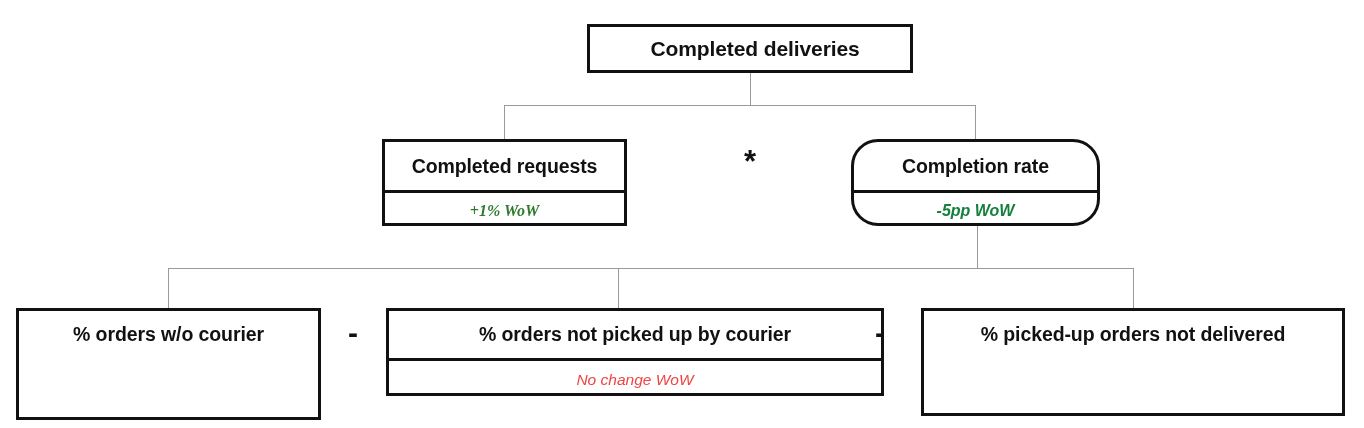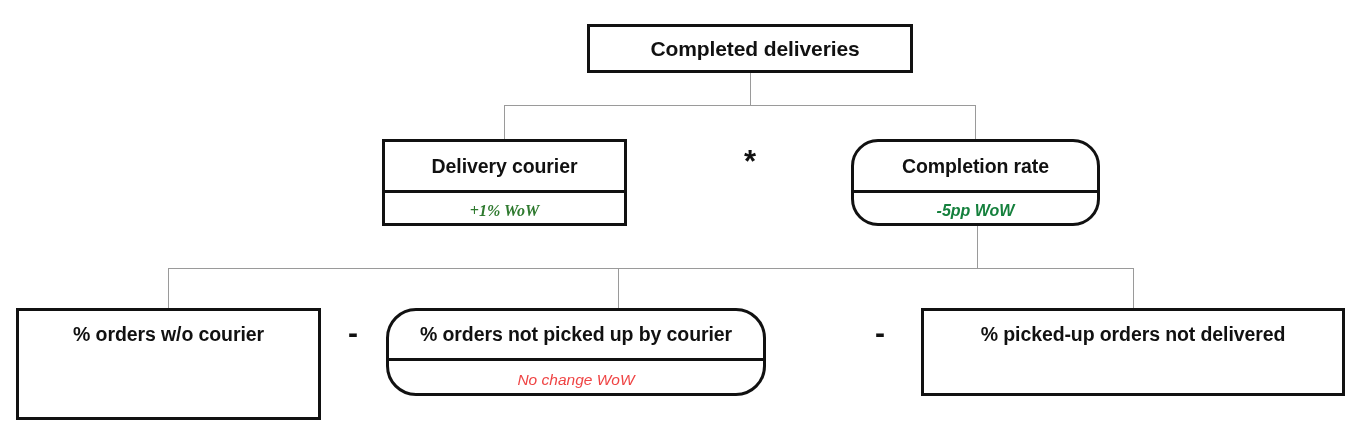--- a/index.html
+++ b/index.html
@@ -80,24 +80,24 @@
   #node-delivery-requests .node-title,
   #node-completion-rate .node-title { height: 48px; font-size: 19.5px; }
   #node-delivery-requests .node-delta,
   #node-completion-rate .node-delta { height: 39px; font-size: 16px; }
 
   
   #node-orders-wo-courier {
     left: 16px; top: 308px; width: 305px; height: 112px;
   }
   #node-orders-not-picked-up {
-    left: 386px; top: 308px; width: 380px; height: 88px; border-radius: 30px;
+    left: 386px; top: 308px; width: 498px; height: 88px;
   }
   #node-picked-up-not-delivered {
-    left: 921px; top: 308px; width: 424px; height: 88px;
+    left: 921px; top: 308px; width: 424px; height: 108px;
   }
   #node-orders-wo-courier .node-title,
   #node-orders-not-picked-up .node-title,
   #node-picked-up-not-delivered .node-title { height: 47px; font-size: 19.5px; }
   #node-orders-wo-courier .node-delta,
   #node-orders-not-picked-up .node-delta,
   #node-picked-up-not-delivered .node-delta { height: 41px; font-size: 15.5px; }
 
   
   .operator {
@@ -135,21 +135,21 @@
   <div class="conn h" style="left:168px; top:268px; width:966px;"></div>
   <div class="conn v" style="left:168px; top:268px; height:41px;"></div>
   <div class="conn v" style="left:618px; top:268px; height:41px;"></div>
   <div class="conn v" style="left:1133px; top:268px; height:41px;"></div>
 
   <div class="node" id="node-completed-deliveries">
     <div class="node-title">Completed deliveries</div>
   </div>
 
   <div class="node" id="node-delivery-requests">
-    <div class="node-title">Delivery courier</div>
+    <div class="node-title">Completed requests</div>
     <div class="node-delta delta-good">+1% WoW</div>
   </div>
 
   <div class="operator" id="op-multiply">*</div>
 
   <div class="node" id="node-completion-rate">
     <div class="node-title">Completion rate</div>
     <div class="node-delta delta-bad">-5pp WoW</div>
   </div>
 

